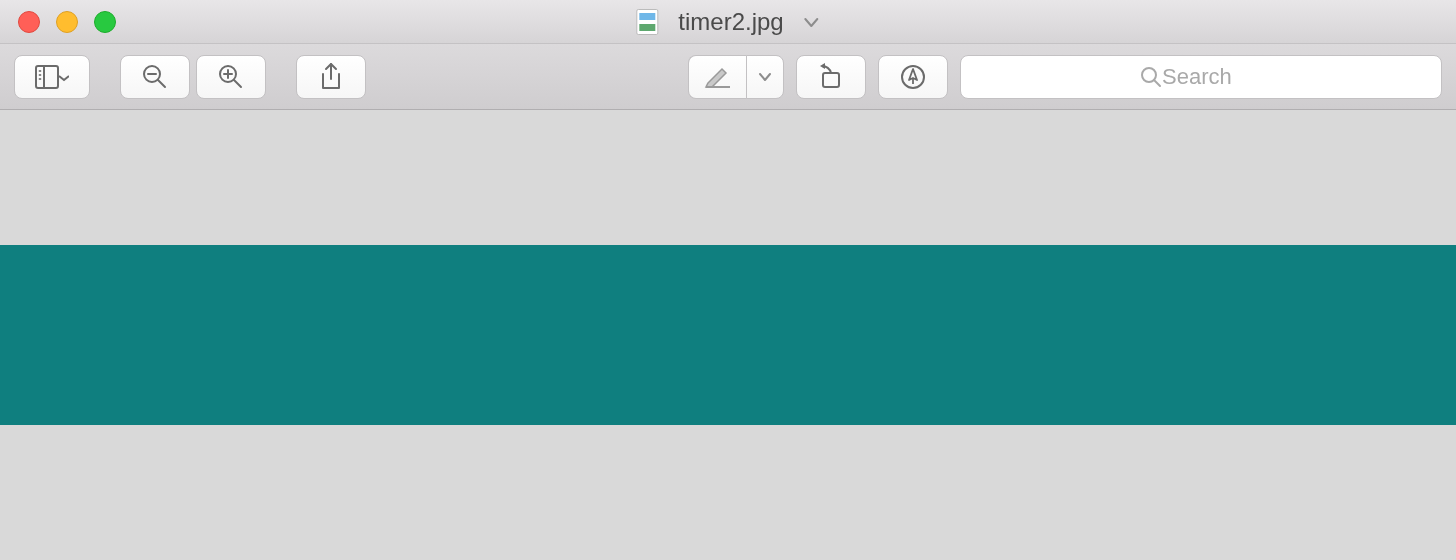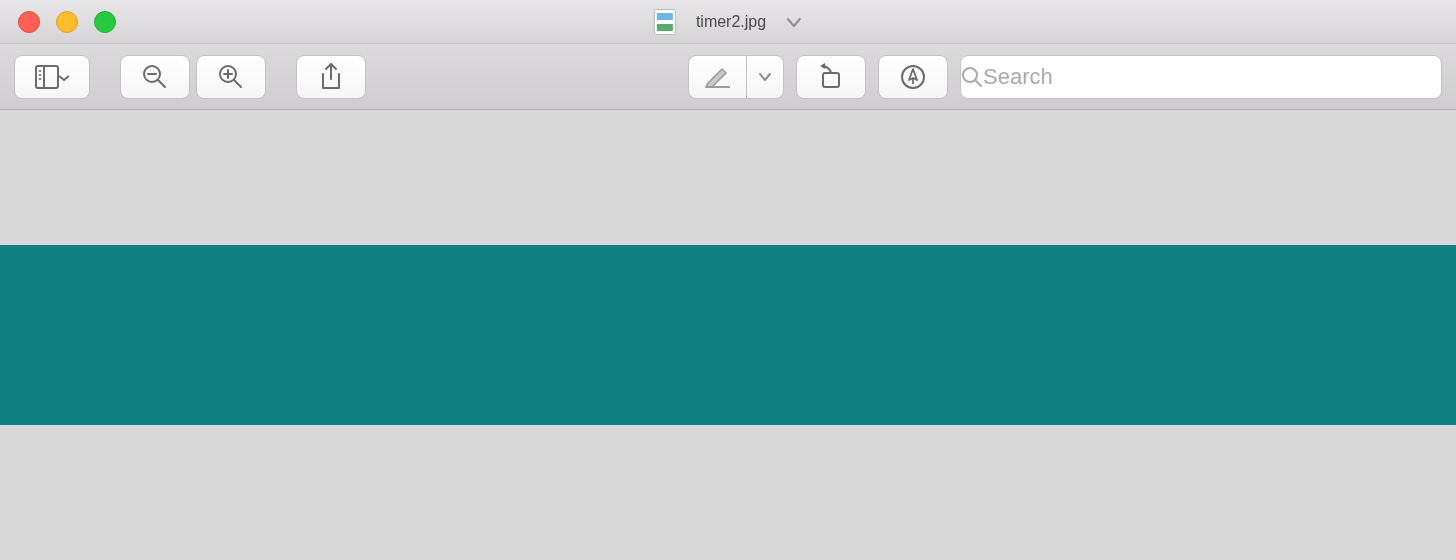--- a/index.html
+++ b/index.html
@@ -32,21 +32,21 @@
     .tl-min { background: #ffbd2e; border: 1px solid #dfa023; }
     .tl-max { background: #28c940; border: 1px solid #1dad2c; }
     .title-center {
       position: absolute;
       left: 50%;
       transform: translateX(-50%);
       display: flex;
       align-items: center;
       gap: 20px;
       color: #4a4a4a;
-      font-size: 16px;
+      font-size: 24px;
     }
     .title-icon {
       width: 22px;
       height: 26px;
       background: #fff;
       border: 1px solid #bbb;
       border-radius: 2px;
       position: relative;
       overflow: hidden;
     }
@@ -101,20 +101,21 @@
     .btn-seg .seg-r { width: 38px; border-radius: 0 8px 8px 0; }
     .spacer-flex { flex: 1; }
     .search {
       width: 482px;
       height: 44px;
       background: #ffffff;
       border: 1px solid #c3c1c3;
       border-radius: 8px;
       display: flex;
       align-items: center;
+      justify-content: center;
       color: #a9a9a9;
       font-size: 22px;
     }
     .search input {
       border: none;
       outline: none;
       background: transparent;
       font-size: 22px;
       color: #333;
       width: 100px;

